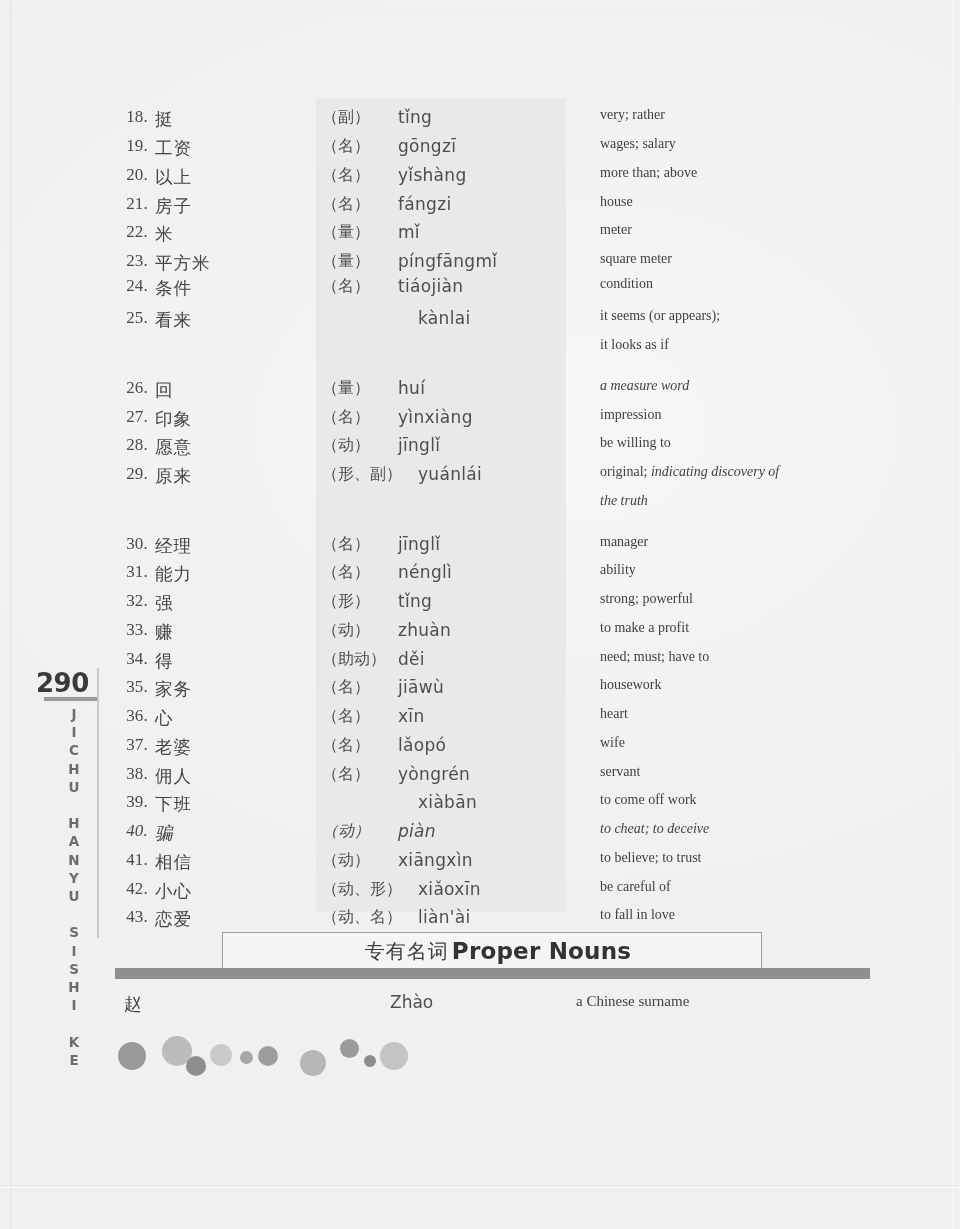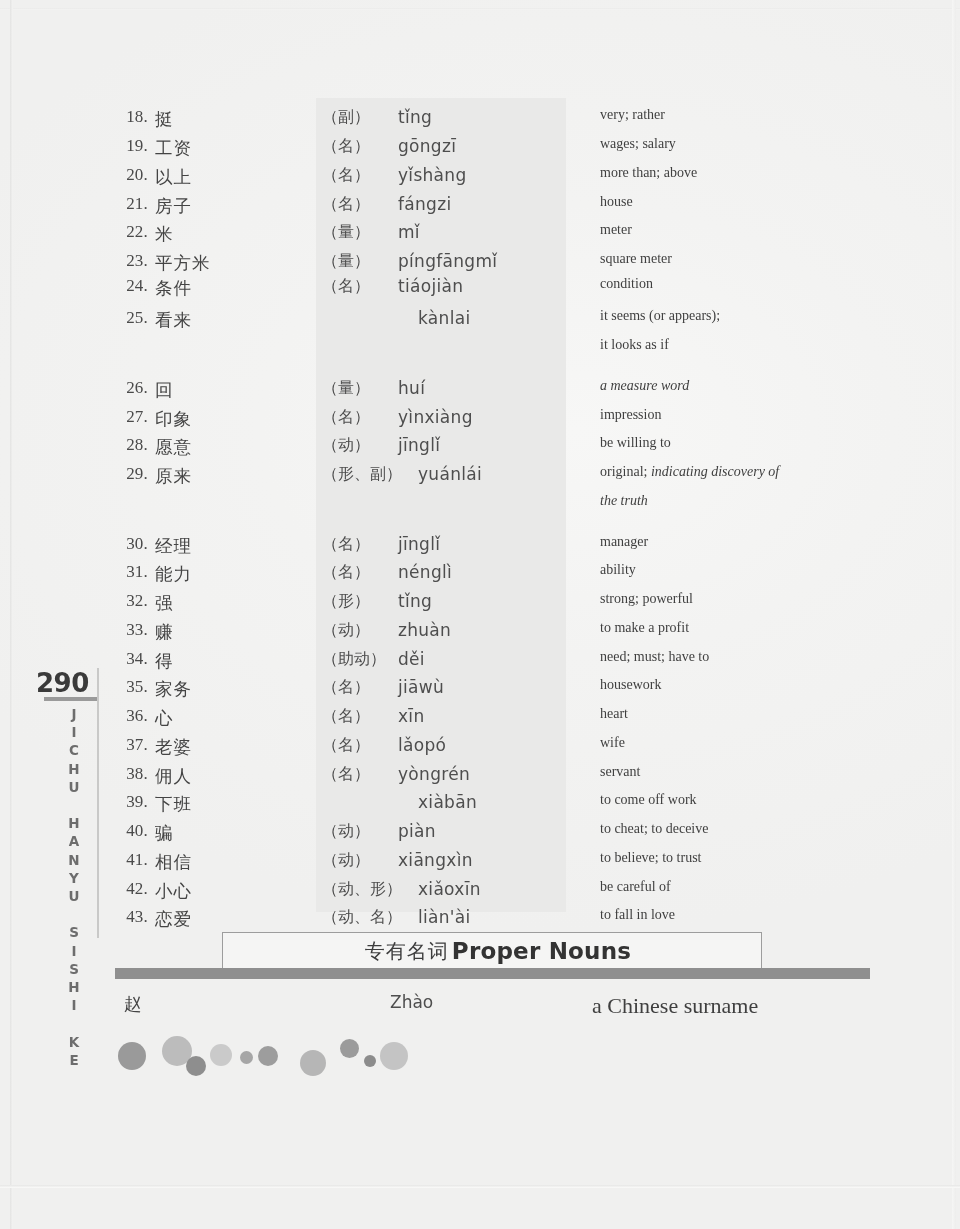--- a/index.html
+++ b/index.html
@@ -216,23 +216,23 @@
   #pn-pinyin {
     position: absolute;
     left: 390px;
     top: 992px;
     font-size: 17px;
     color: #4e4e4e;
     font-family: "DejaVu Sans", "Liberation Sans", sans-serif;
   }
   #pn-en {
     position: absolute;
-    left: 592px;
+    left: 576px;
     top: 993px;
-    font-size: 22px;
+    font-size: 15px;
     color: #3f3f3f;
   }
 
   
   #dots {
     position: absolute;
     left: 100px;
     top: 1030px;
     width: 300px;
     height: 60px;
@@ -405,21 +405,21 @@
         <div class="c-pos">（名）</div>
         <div class="c-pinyin">yòngrén</div>
         <div class="c-en">servant</div>
       </div>
       <div class="row" style="top: 792.25px;">
         <div class="c-num">39.</div>
         <div class="c-hanzi">下班</div>
         <div class="c-pinyin indent">xiàbān</div>
         <div class="c-en">to come off work</div>
       </div>
-      <div class="row" style="top: 821px;">
+      <div class="row" style="top: 821px; font-style: italic;">
         <div class="c-num">40.</div>
         <div class="c-hanzi">骗</div>
         <div class="c-pos">（动）</div>
         <div class="c-pinyin">piàn</div>
         <div class="c-en">to cheat; to deceive</div>
       </div>
       <div class="row" style="top: 849.75px;">
         <div class="c-num">41.</div>
         <div class="c-hanzi">相信</div>
         <div class="c-pos">（动）</div>

